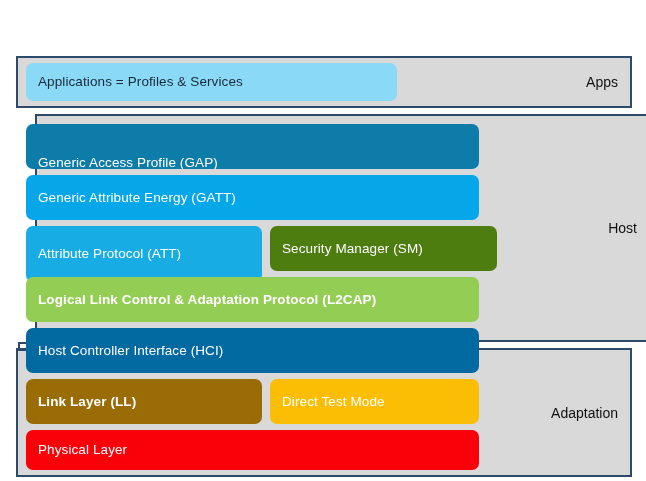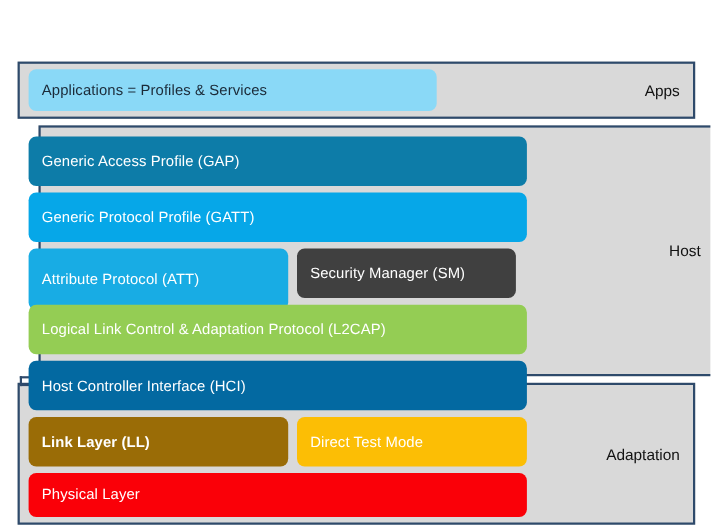--- a/index.html
+++ b/index.html
@@ -73,25 +73,25 @@
   }
 
   
   .bar-applications {
     left: 26px; top: 63px; width: 371px; height: 38px;
     background: #8ad9f7;
   }
   .bar-applications .bar-label { color: #1b2a38; }
 
   
-  .bar-gap   { left: 26px; top: 124px; width: 453px; height: 45px; background: #0d7ca8; }
+  .bar-gap   { left: 26px; top: 124px; width: 453px; height: 45px; background: #0d7ca8; align-items: flex-end; }
   .bar-gatt  { left: 26px; top: 175px; width: 453px; height: 45px; background: #06a7e8; }
   .bar-att   { left: 26px; top: 226px; width: 236px; height: 56px; background: #18ace4; }
-  .bar-sm    { left: 270px; top: 226px; width: 199px; height: 45px; background: #404040; }
-  .bar-l2cap { left: 26px; top: 277px; width: 453px; height: 45px; background: #94cd54; }
+  .bar-sm    { left: 270px; top: 226px; width: 227px; height: 45px; background: #4d7c0f; }
+  .bar-l2cap { left: 26px; top: 277px; width: 453px; height: 45px; background: #94cd54; font-weight: bold; }
 
   
   .bar-hci   { left: 26px; top: 328px; width: 453px; height: 45px; background: #0369a1; z-index: 5; }
 
   
   .bar-ll    { left: 26px; top: 379px; width: 236px; height: 45px; background: #9a6c06; font-weight: bold; }
   .bar-dtm   { left: 270px; top: 379px; width: 209px; height: 45px; background: #fcbe05; }
   .bar-phy   { left: 26px; top: 430px; width: 453px; height: 40px; background: #fa0008; }
 
   .bar-gap   .bar-label,
@@ -138,21 +138,21 @@
 
   <div class="bar bar-applications">
     <span class="bar-label">Applications = Profiles &amp; Services</span>
   </div>
 
   <div class="bar bar-gap">
     <span class="bar-label">Generic Access Profile (GAP)</span>
   </div>
 
   <div class="bar bar-gatt">
-    <span class="bar-label">Generic Protocol Profile (GATT)</span>
+    <span class="bar-label">Generic Attribute Energy (GATT)</span>
   </div>
 
   <div class="bar bar-att">
     <span class="bar-label">Attribute Protocol (ATT)</span>
   </div>
 
   <div class="bar bar-sm">
     <span class="bar-label">Security Manager (SM)</span>
   </div>
 

